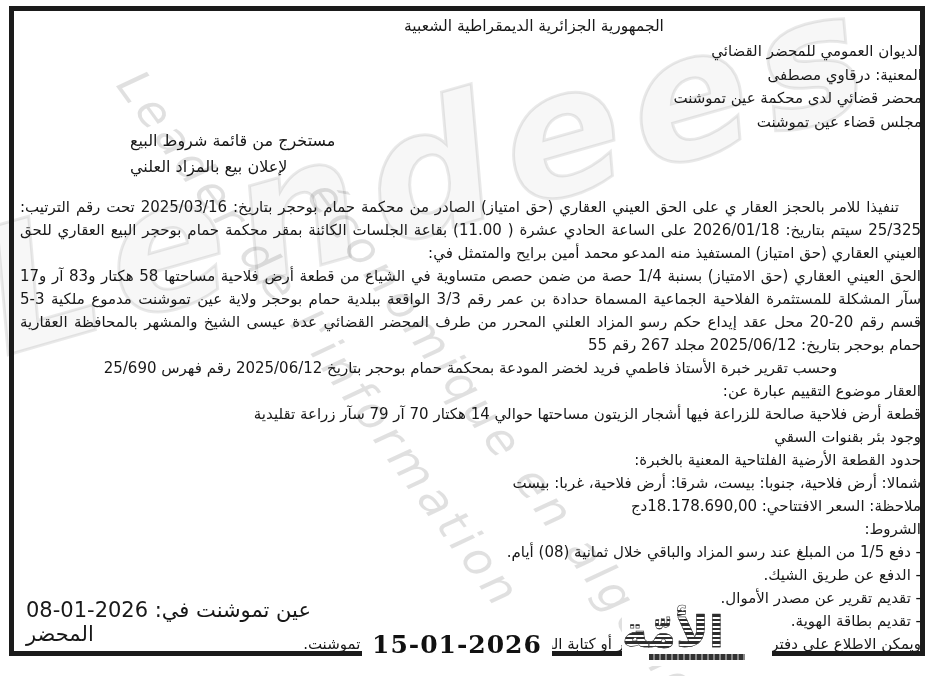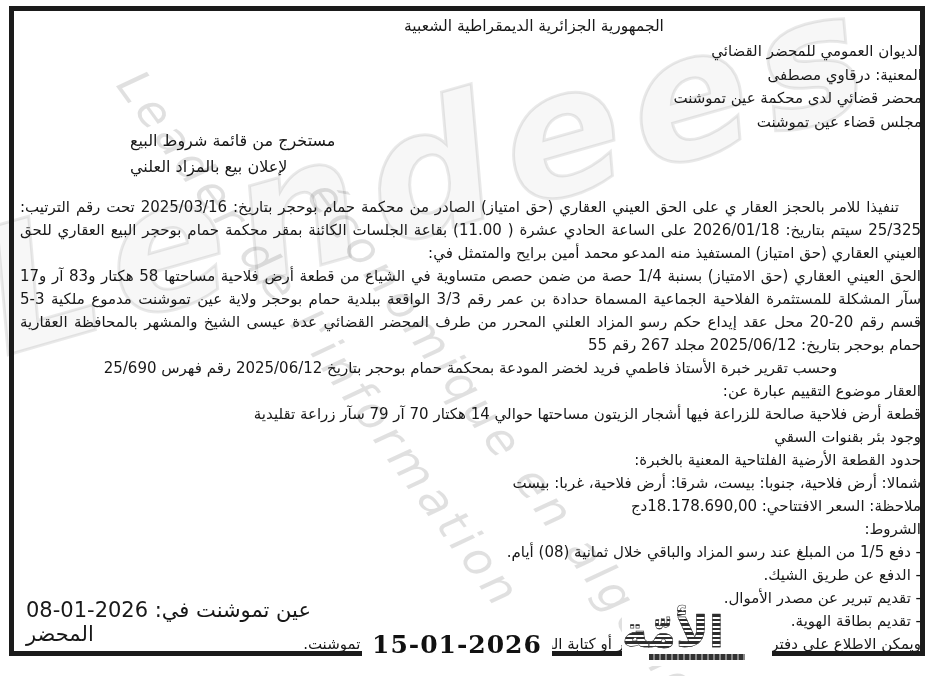--- a/index.html
+++ b/index.html
@@ -107,21 +107,21 @@
     <div class="ln center">وحسب تقرير خبرة الأستاذ فاطمي فريد لخضر المودعة بمحكمة حمام بوحجر بتاريخ 2025/06/12 رقم فهرس 25/690</div>
     <div class="ln">العقار موضوع التقييم عبارة عن:</div>
     <div class="ln">قطعة أرض فلاحية صالحة للزراعة فيها أشجار الزيتون مساحتها حوالي 14 هكتار 70 آر 79 سآر زراعة تقليدية</div>
     <div class="ln">وجود بئر بقنوات السقي</div>
     <div class="ln">حدود القطعة الأرضية الفلتاحية المعنية بالخبرة:</div>
     <div class="ln">شمالا: أرض فلاحية، جنوبا: بيست، شرقا: أرض فلاحية، غربا: بيست</div>
     <div class="ln">ملاحظة: السعر الافتتاحي: 18.178.690,00دج</div>
     <div class="ln">الشروط:</div>
     <div class="ln">- دفع 1/5 من المبلغ عند رسو المزاد والباقي خلال ثمانية (08) أيام.</div>
     <div class="ln">- الدفع عن طريق الشيك.</div>
-    <div class="ln">- تقديم تبرير عن مصدر الأموال.</div>
+    <div class="ln">- تقديم تقرير عن مصدر الأموال.</div>
     <div class="ln">- تقديم بطاقة الهوية.</div>
     <div class="ln">ويمكن الاطلاع على دفتر الشروط بمكتب المحضر أو كتابة الضبط لدى محكمة حمام بوحجر تموشنت.</div>
   </div>
 
   <div class="footer-left">
     <div class="row">
       <span>عين تموشنت في:</span>
       <span>2026-01-08</span>
     </div>
     <div class="signer">المحضر</div>

